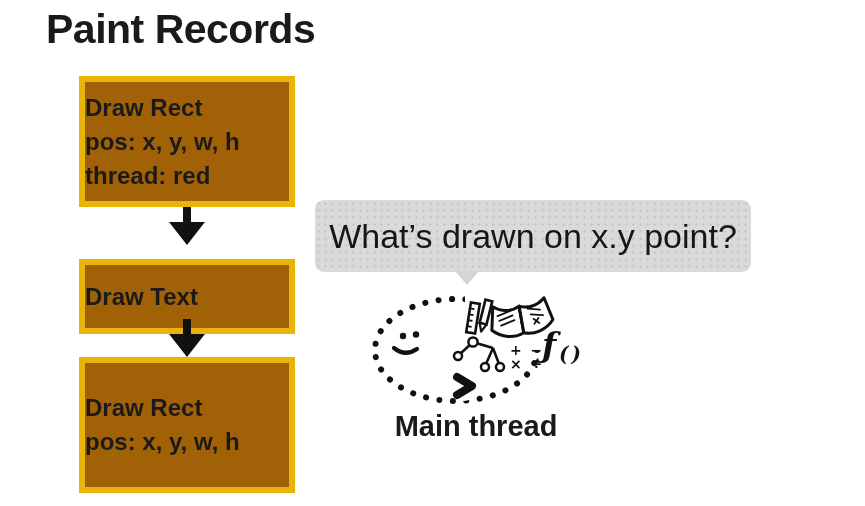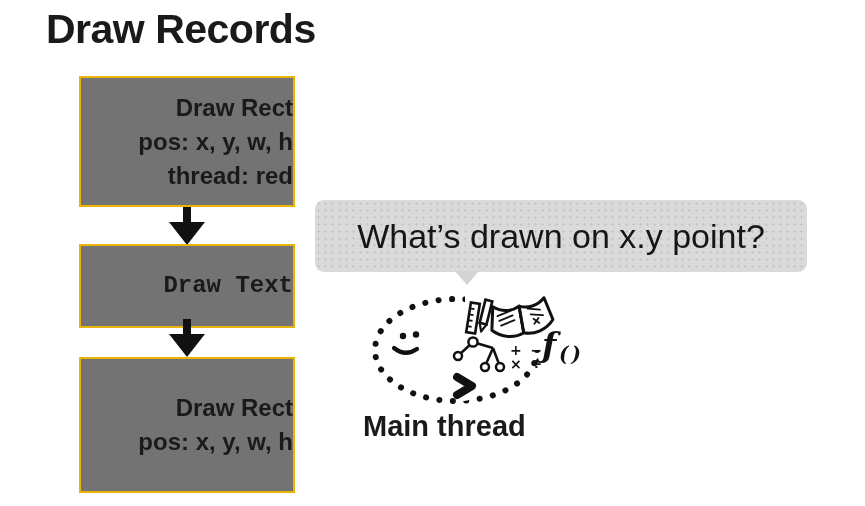--- a/index.html
+++ b/index.html
@@ -11,63 +11,63 @@
     font-family: "Liberation Sans", sans-serif;
     color: #1a1a1a;
   }
   .title {
     position: absolute; left: 46px; top: 6px;
     font-size: 41px; font-weight: bold; letter-spacing: -0.5px;
     white-space: nowrap;
   }
   .flow-box {
     position: absolute; left: 79px; width: 216px;
-    border: 2px solid #eab308; background: #737373;
+    border: 6px solid #eab308; background: #a16207;
     box-sizing: border-box;
     display: flex; flex-direction: column;
-    align-items: flex-end; justify-content: center;
+    align-items: flex-start; justify-content: center;
   }
   .flow-box .line {
     font-size: 24px; font-weight: bold; line-height: 34px; white-space: nowrap;
   }
   .box-1 { top: 76px;  height: 131px; }
-  .box-2 { top: 244px; height: 84px; font-family: Liberation Mono, monospace; }
+  .box-2 { top: 259px; height: 75px; }
   .box-3 { top: 357px; height: 136px; }
   .arrow { position: absolute; left: 167px; }
   .arrow-1 { top: 207px; }
   .arrow-2 { top: 319px; }
   .bubble {
     position: absolute; left: 315px; top: 200px;
-    width: 492px; height: 72px;
+    width: 436px; height: 72px;
     background-color: #dadada;
     background-image: radial-gradient(circle, #c7c7c7 1px, rgba(0,0,0,0) 1.3px);
     background-size: 7px 7px;
     border-radius: 9px;
     display: flex; align-items: center; justify-content: center;
   }
   .bubble-text { font-size: 34px; color: #161616; white-space: nowrap; }
   .bubble-tail {
     position: absolute; left: 140px; top: 71px;
     width: 0; height: 0;
     border-left: 12px solid transparent;
     border-right: 12px solid transparent;
     border-top: 14px solid #d4d4d4;
   }
   .illustration { position: absolute; left: 363px; top: 284px; }
   .main-thread-label {
     position: absolute; left: 363px; top: 410px; width: 226px;
-    font-size: 29px; font-weight: bold; white-space: nowrap;
+    text-align: center; font-size: 29px; font-weight: bold; white-space: nowrap;
   }
 </style>
 </head>
 <body>
 
 <div class="canvas">
 
-  <div class="title">Draw Records</div>
+  <div class="title">Paint Records</div>
 
   <div class="flow-box box-1">
     <div class="line">Draw Rect</div>
     <div class="line">pos: x, y, w, h</div>
     <div class="line">thread: red</div>
   </div>
 
   <svg class="arrow arrow-1" width="40" height="38" viewBox="0 0 40 38">
     <rect x="16" y="0" width="8" height="17" fill="#111"></rect>
     <polygon points="2,15 38,15 20,38" fill="#111"></polygon>

